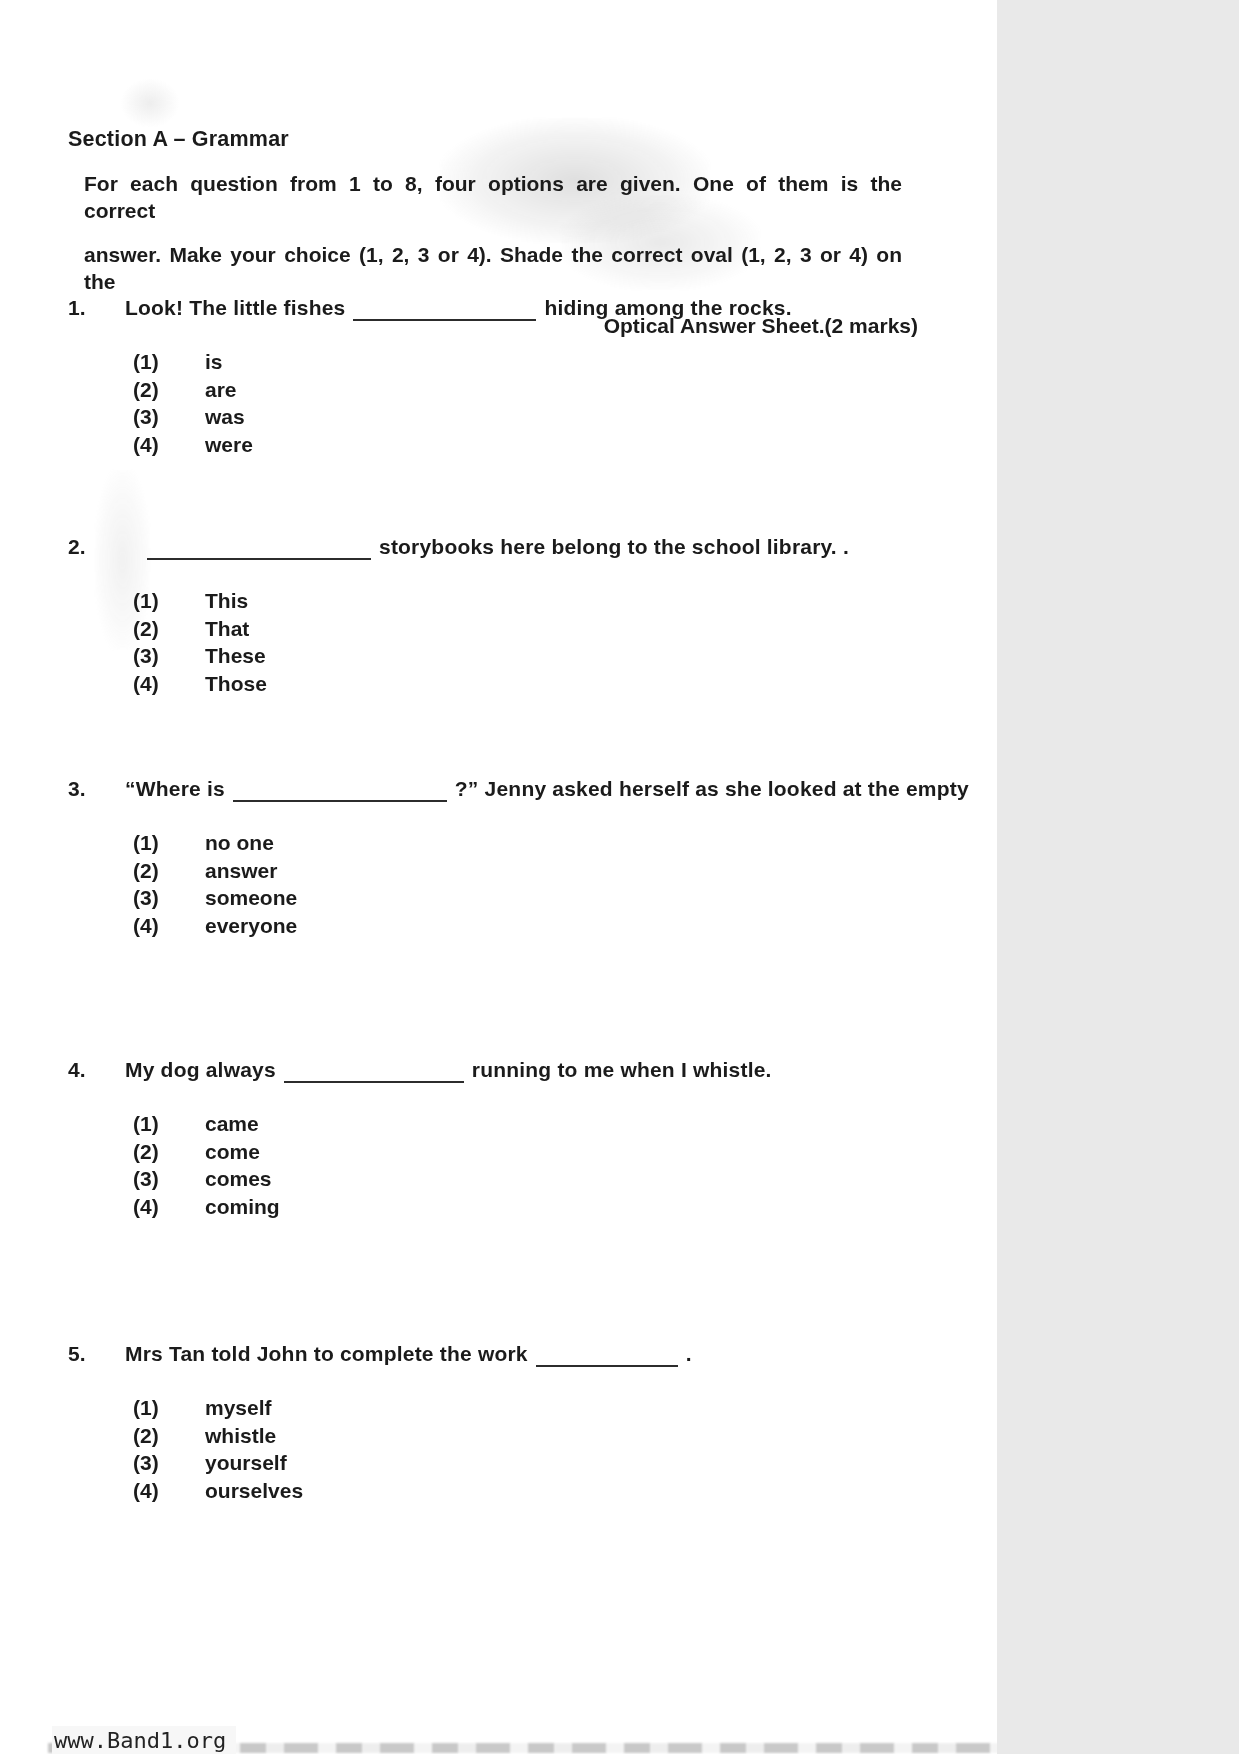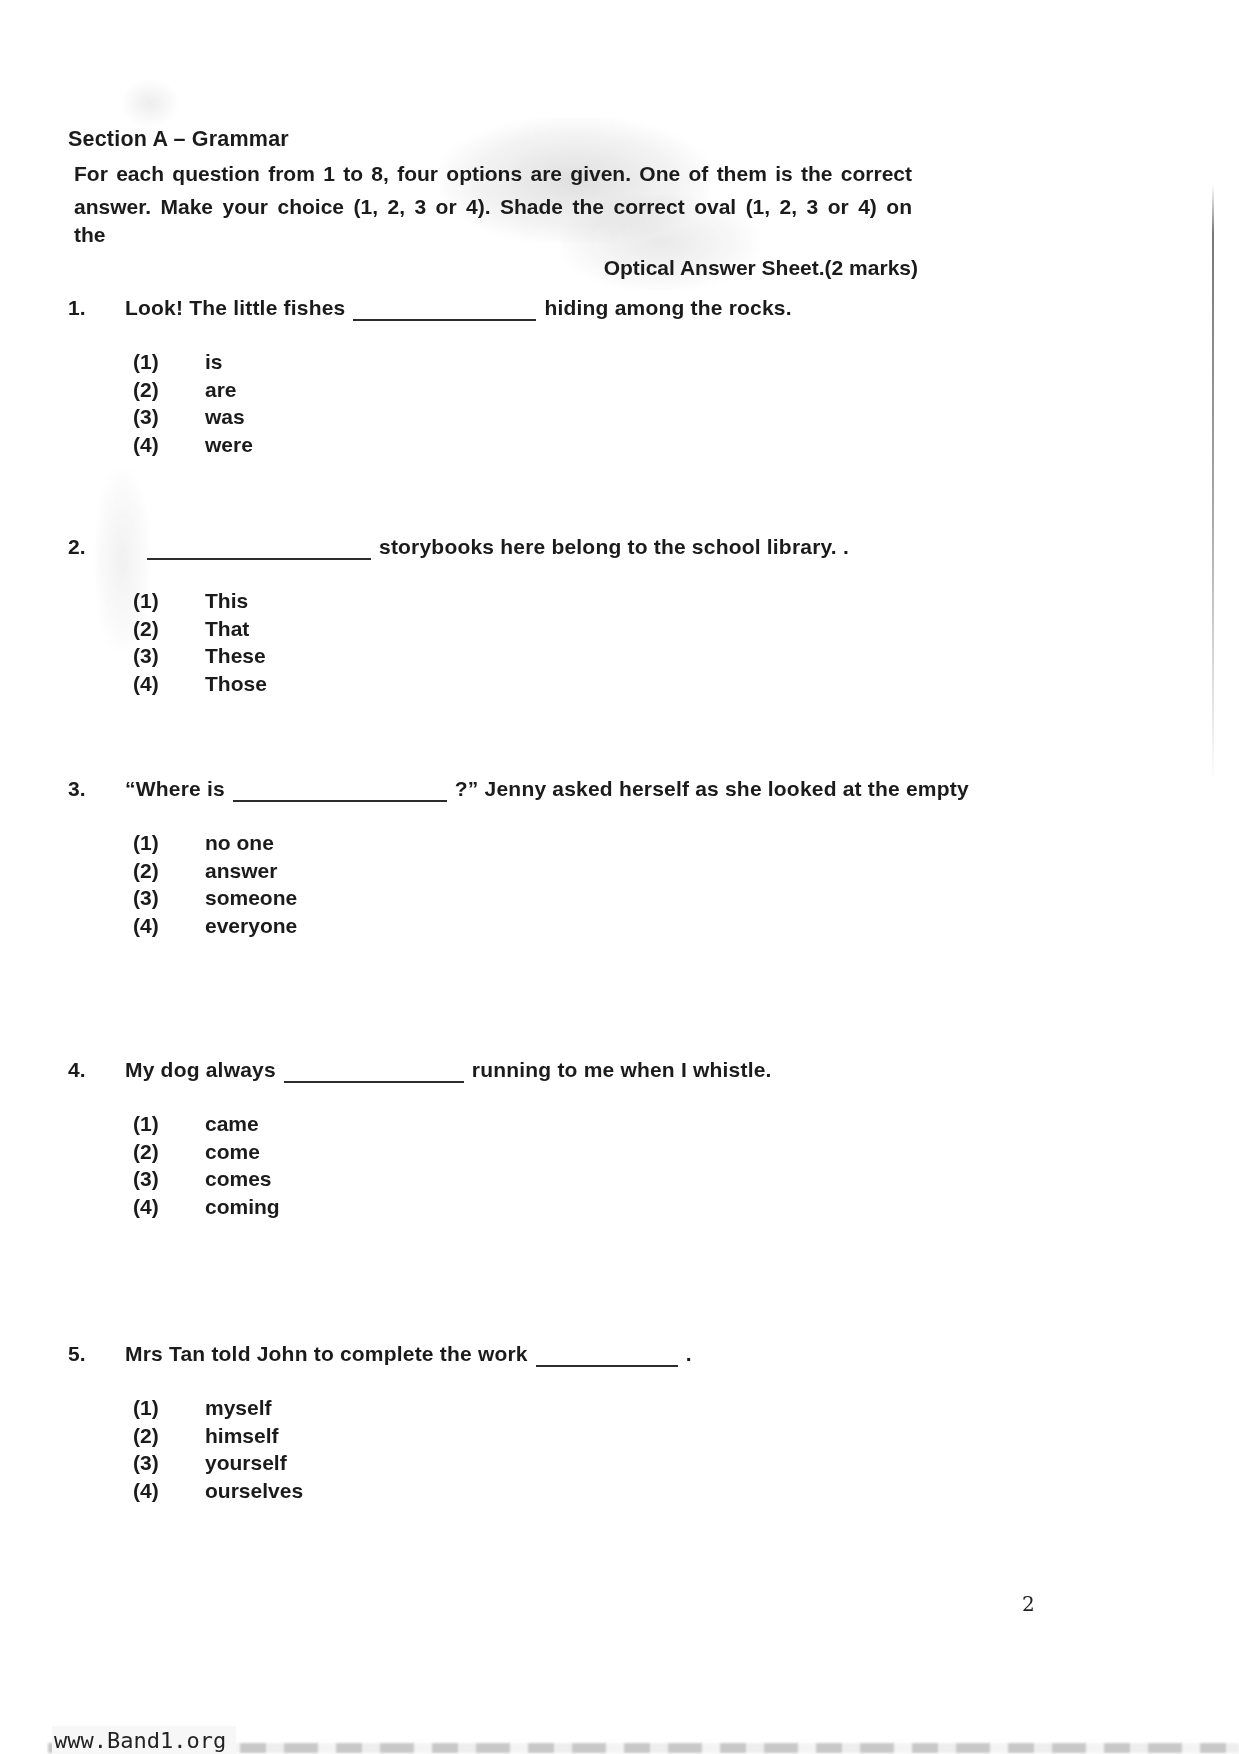--- a/index.html
+++ b/index.html
@@ -1,24 +1,24 @@
 <!DOCTYPE html>
 <html><head>
 <meta charset="utf-8">
 <style>
   html,body{margin:0;padding:0;background:#e9e9e9;}
   .page{
-    position:relative;width:1239px;height:1754px;background:#ffffff;
+    position:relative;width:997px;height:1754px;background:#ffffff;
     overflow:hidden;font-family:"Liberation Sans",sans-serif;color:#1b1b1b;
     font-weight:700;
   }
   
   .header{position:absolute;left:68px;top:126px;width:850px;font-size:21px;line-height:27.5px;}
   .header h1{margin:0;font-size:21.5px;line-height:27.5px;letter-spacing:.2px;}
-  .just{margin:6px;text-align:justify;text-align-last:justify;word-spacing:1.5px;}
+  .just{margin:16px;text-align:justify;text-align-last:justify;word-spacing:1.5px;}
   .line3{display:flex;justify-content:flex-end;margin:0;}
   
   .question{position:absolute;left:68px;width:920px;display:flex;font-size:21px;}
   .qnum{width:57px;flex:none;line-height:28px;}
   .qcontent{flex:1;}
   .stem{line-height:28px;letter-spacing:.2px;}
   .blank{display:inline-block;height:1px;border-bottom:2.5px solid #2c2c2c;vertical-align:-6px;margin:0 8px;}
   .b1{width:183px}.b2{width:224px;margin-left:22px}.b3{width:214px}.b4{width:180px}.b5{width:142px}
   .options{margin-top:26px;padding-left:8px;}
   .option{display:flex;line-height:27.6px;}
@@ -171,21 +171,21 @@
     <span class="qnum">5.</span>
     <div class="qcontent">
       <div class="stem"><span>Mrs Tan told John to complete the work</span><span class="blank b5"></span><span>.</span></div>
       <div class="options">
         <div class="option">
             <span class="olabel">(1)</span>
             <span class="otext">myself</span>
           </div>
         <div class="option">
             <span class="olabel">(2)</span>
-            <span class="otext">himself</span>
+            <span class="otext">whistle</span>
           </div>
         <div class="option">
             <span class="olabel">(3)</span>
             <span class="otext">yourself</span>
           </div>
         <div class="option">
             <span class="olabel">(4)</span>
             <span class="otext">ourselves</span>
           </div>
       </div>

